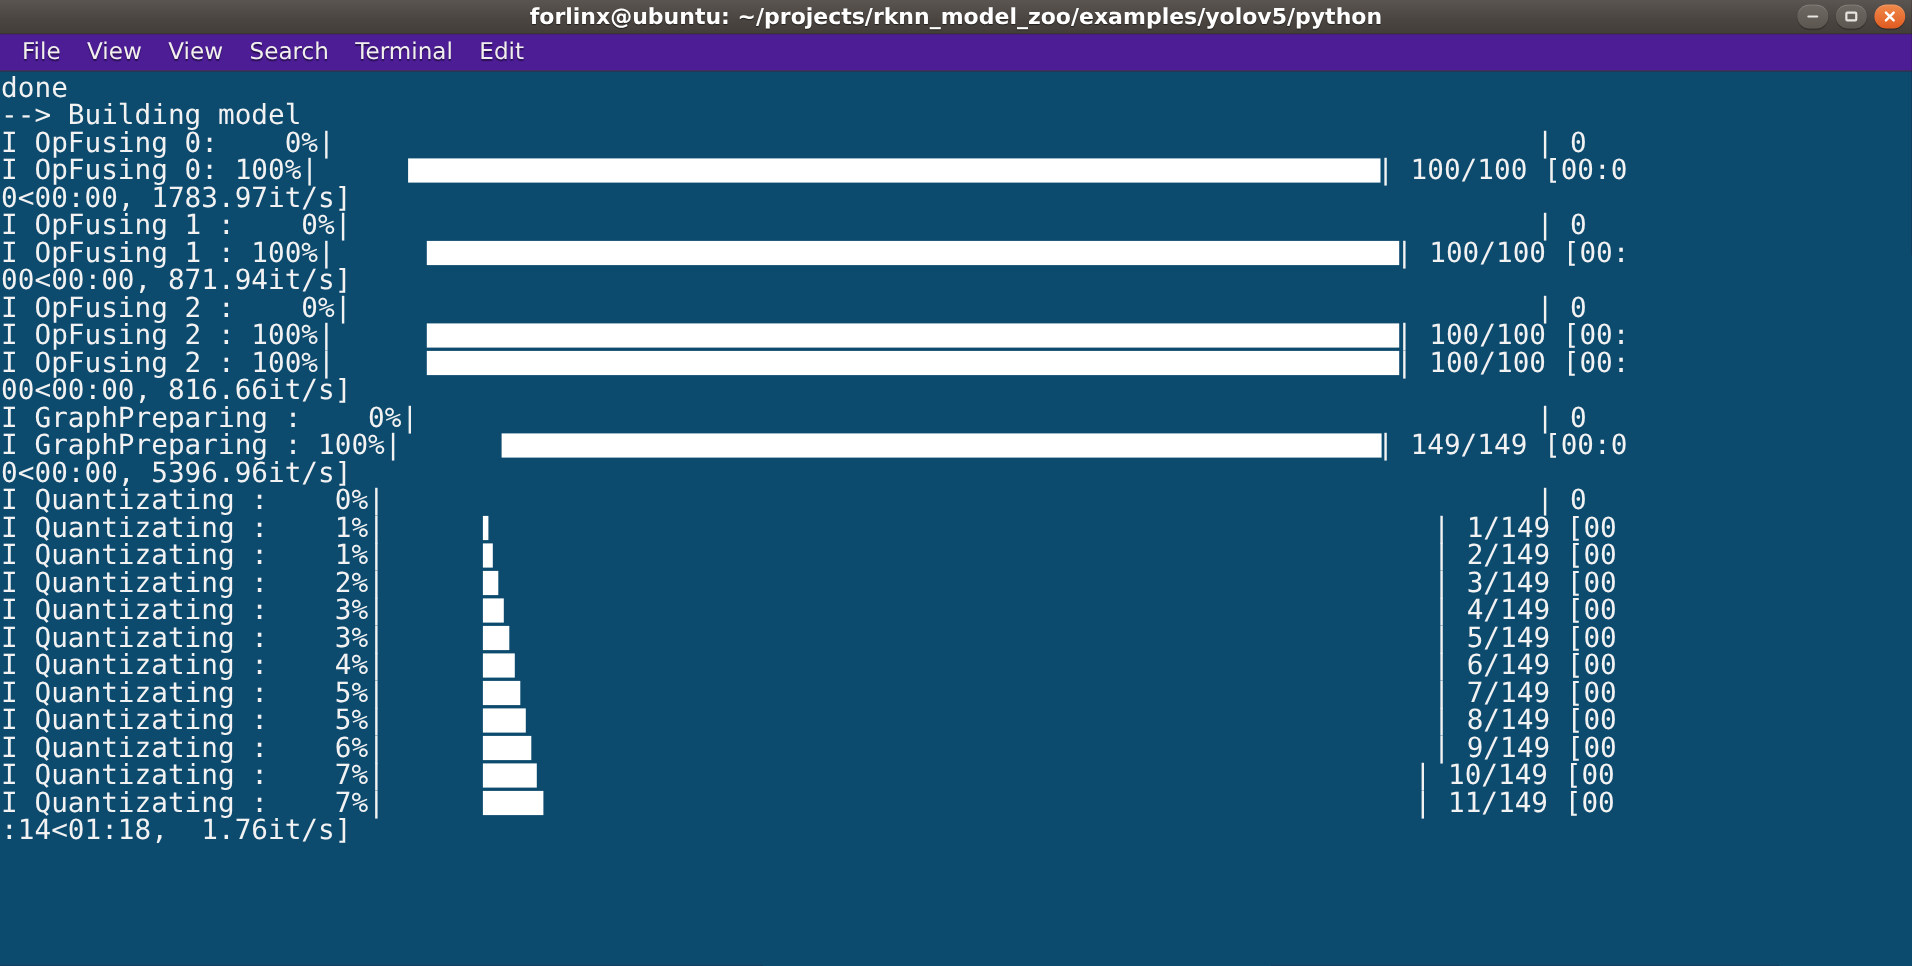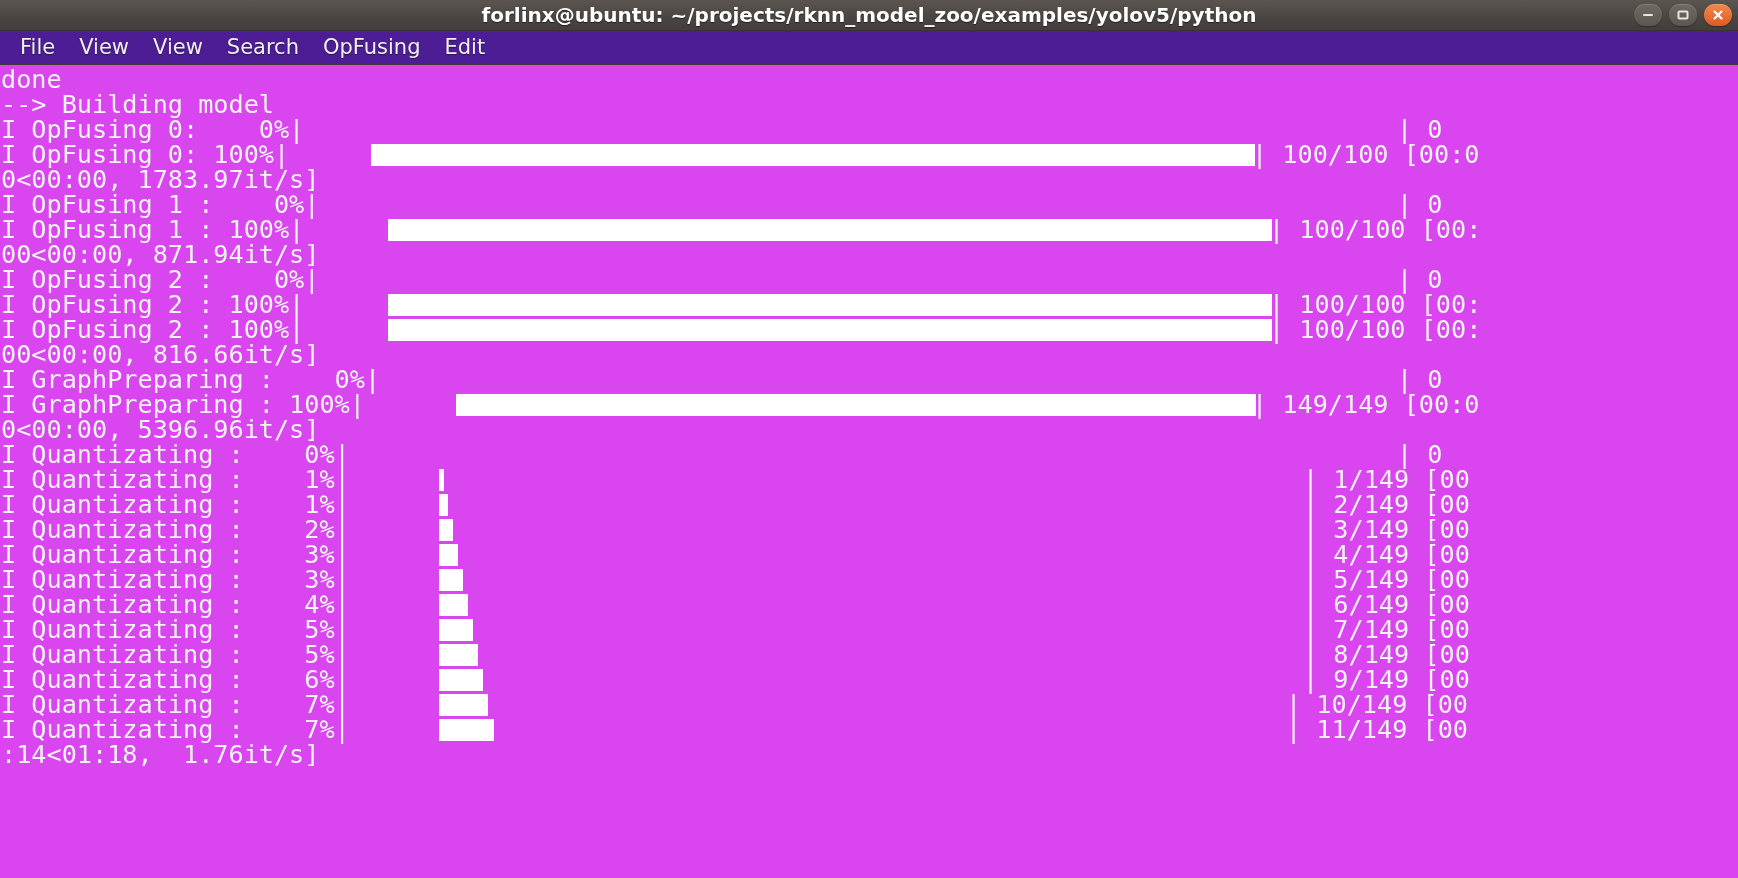--- a/index.html
+++ b/index.html
@@ -84,21 +84,21 @@
     font-size: 21px;
     color: #f2f0ee;
     padding: 2px 12px 4px 12px;
     white-space: nowrap;
     text-shadow: 0 1px 1px rgba(0,0,0,.45);
   }
 
   
   #terminal {
     flex: 1 1 auto;
-    background: #d946ef;
+    background: #0c4a6e;
     position: relative;
     overflow: hidden;
     padding: 2px 0 0 1px;
   }
   #screen {
     position: relative;
     font-family: "DejaVu Sans Mono", monospace;
     font-size: 25.2px;
     line-height: 25px;
     color: #f2f2f2;
@@ -148,21 +148,21 @@
         </svg>
       </div>
     </div>
   </div>
 
   <div id="menubar">
     <div class="menu-item">File</div>
     <div class="menu-item">View</div>
     <div class="menu-item">View</div>
     <div class="menu-item">Search</div>
-    <div class="menu-item">OpFusing</div>
+    <div class="menu-item">Terminal</div>
     <div class="menu-item">Edit</div>
   </div>
 
   <div id="terminal">
     <div id="screen"><div class="row"><span class="txt">done</span></div><div class="row"><span class="txt">--&gt; Building model</span></div><div class="row"><span class="txt">I OpFusing 0:    0%|</span><span class="txt" style="position: absolute; left: 1396px; top: 0px;">| 0</span></div><div class="row"><div class="bar" style="left: 370px; width: 884px;"></div><span class="txt">I OpFusing 0: 100%|</span><span class="txt" style="position: absolute; left: 1251px; top: 0px;">| 100/100 [00:0</span></div><div class="row"><span class="txt">0&lt;00:00, 1783.97it/s]</span></div><div class="row"><span class="txt">I OpFusing 1 :    0%|</span><span class="txt" style="position: absolute; left: 1396px; top: 0px;">| 0</span></div><div class="row"><div class="bar" style="left: 387px; width: 884px;"></div><span class="txt">I OpFusing 1 : 100%|</span><span class="txt" style="position: absolute; left: 1268px; top: 0px;">| 100/100 [00:</span></div><div class="row"><span class="txt">00&lt;00:00, 871.94it/s]</span></div><div class="row"><span class="txt">I OpFusing 2 :    0%|</span><span class="txt" style="position: absolute; left: 1396px; top: 0px;">| 0</span></div><div class="row"><div class="bar" style="left: 387px; width: 884px;"></div><span class="txt">I OpFusing 2 : 100%|</span><span class="txt" style="position: absolute; left: 1268px; top: 0px;">| 100/100 [00:</span></div><div class="row"><div class="bar" style="left: 387px; width: 884px;"></div><span class="txt">I OpFusing 2 : 100%|</span><span class="txt" style="position: absolute; left: 1268px; top: 0px;">| 100/100 [00:</span></div><div class="row"><span class="txt">00&lt;00:00, 816.66it/s]</span></div><div class="row"><span class="txt">I GraphPreparing :    0%|</span><span class="txt" style="position: absolute; left: 1396px; top: 0px;">| 0</span></div><div class="row"><div class="bar" style="left: 455px; width: 800px;"></div><span class="txt">I GraphPreparing : 100%|</span><span class="txt" style="position: absolute; left: 1251px; top: 0px;">| 149/149 [00:0</span></div><div class="row"><span class="txt">0&lt;00:00, 5396.96it/s]</span></div><div class="row"><span class="txt">I Quantizating :    0%|</span><span class="txt" style="position: absolute; left: 1396px; top: 0px;">| 0</span></div><div class="row"><div class="bar" style="left: 438px; width: 5px;"></div><span class="txt">I Quantizating :    1%|</span><span class="txt" style="position: absolute; left: 1302px; top: 0px;">| 1/149 [00</span></div><div class="row"><div class="bar" style="left: 438px; width: 9px;"></div><span class="txt">I Quantizating :    1%|</span><span class="txt" style="position: absolute; left: 1302px; top: 0px;">| 2/149 [00</span></div><div class="row"><div class="bar" style="left: 438px; width: 14px;"></div><span class="txt">I Quantizating :    2%|</span><span class="txt" style="position: absolute; left: 1302px; top: 0px;">| 3/149 [00</span></div><div class="row"><div class="bar" style="left: 438px; width: 19px;"></div><span class="txt">I Quantizating :    3%|</span><span class="txt" style="position: absolute; left: 1302px; top: 0px;">| 4/149 [00</span></div><div class="row"><div class="bar" style="left: 438px; width: 24px;"></div><span class="txt">I Quantizating :    3%|</span><span class="txt" style="position: absolute; left: 1302px; top: 0px;">| 5/149 [00</span></div><div class="row"><div class="bar" style="left: 438px; width: 29px;"></div><span class="txt">I Quantizating :    4%|</span><span class="txt" style="position: absolute; left: 1302px; top: 0px;">| 6/149 [00</span></div><div class="row"><div class="bar" style="left: 438px; width: 34px;"></div><span class="txt">I Quantizating :    5%|</span><span class="txt" style="position: absolute; left: 1302px; top: 0px;">| 7/149 [00</span></div><div class="row"><div class="bar" style="left: 438px; width: 39px;"></div><span class="txt">I Quantizating :    5%|</span><span class="txt" style="position: absolute; left: 1302px; top: 0px;">| 8/149 [00</span></div><div class="row"><div class="bar" style="left: 438px; width: 44px;"></div><span class="txt">I Quantizating :    6%|</span><span class="txt" style="position: absolute; left: 1302px; top: 0px;">| 9/149 [00</span></div><div class="row"><div class="bar" style="left: 438px; width: 49px;"></div><span class="txt">I Quantizating :    7%|</span><span class="txt" style="position: absolute; left: 1285px; top: 0px;">| 10/149 [00</span></div><div class="row"><div class="bar" style="left: 438px; width: 55px;"></div><span class="txt">I Quantizating :    7%|</span><span class="txt" style="position: absolute; left: 1285px; top: 0px;">| 11/149 [00</span></div><div class="row"><span class="txt">:14&lt;01:18,  1.76it/s]</span></div></div>
   </div>
 
 </div>
 
 </body></html>

